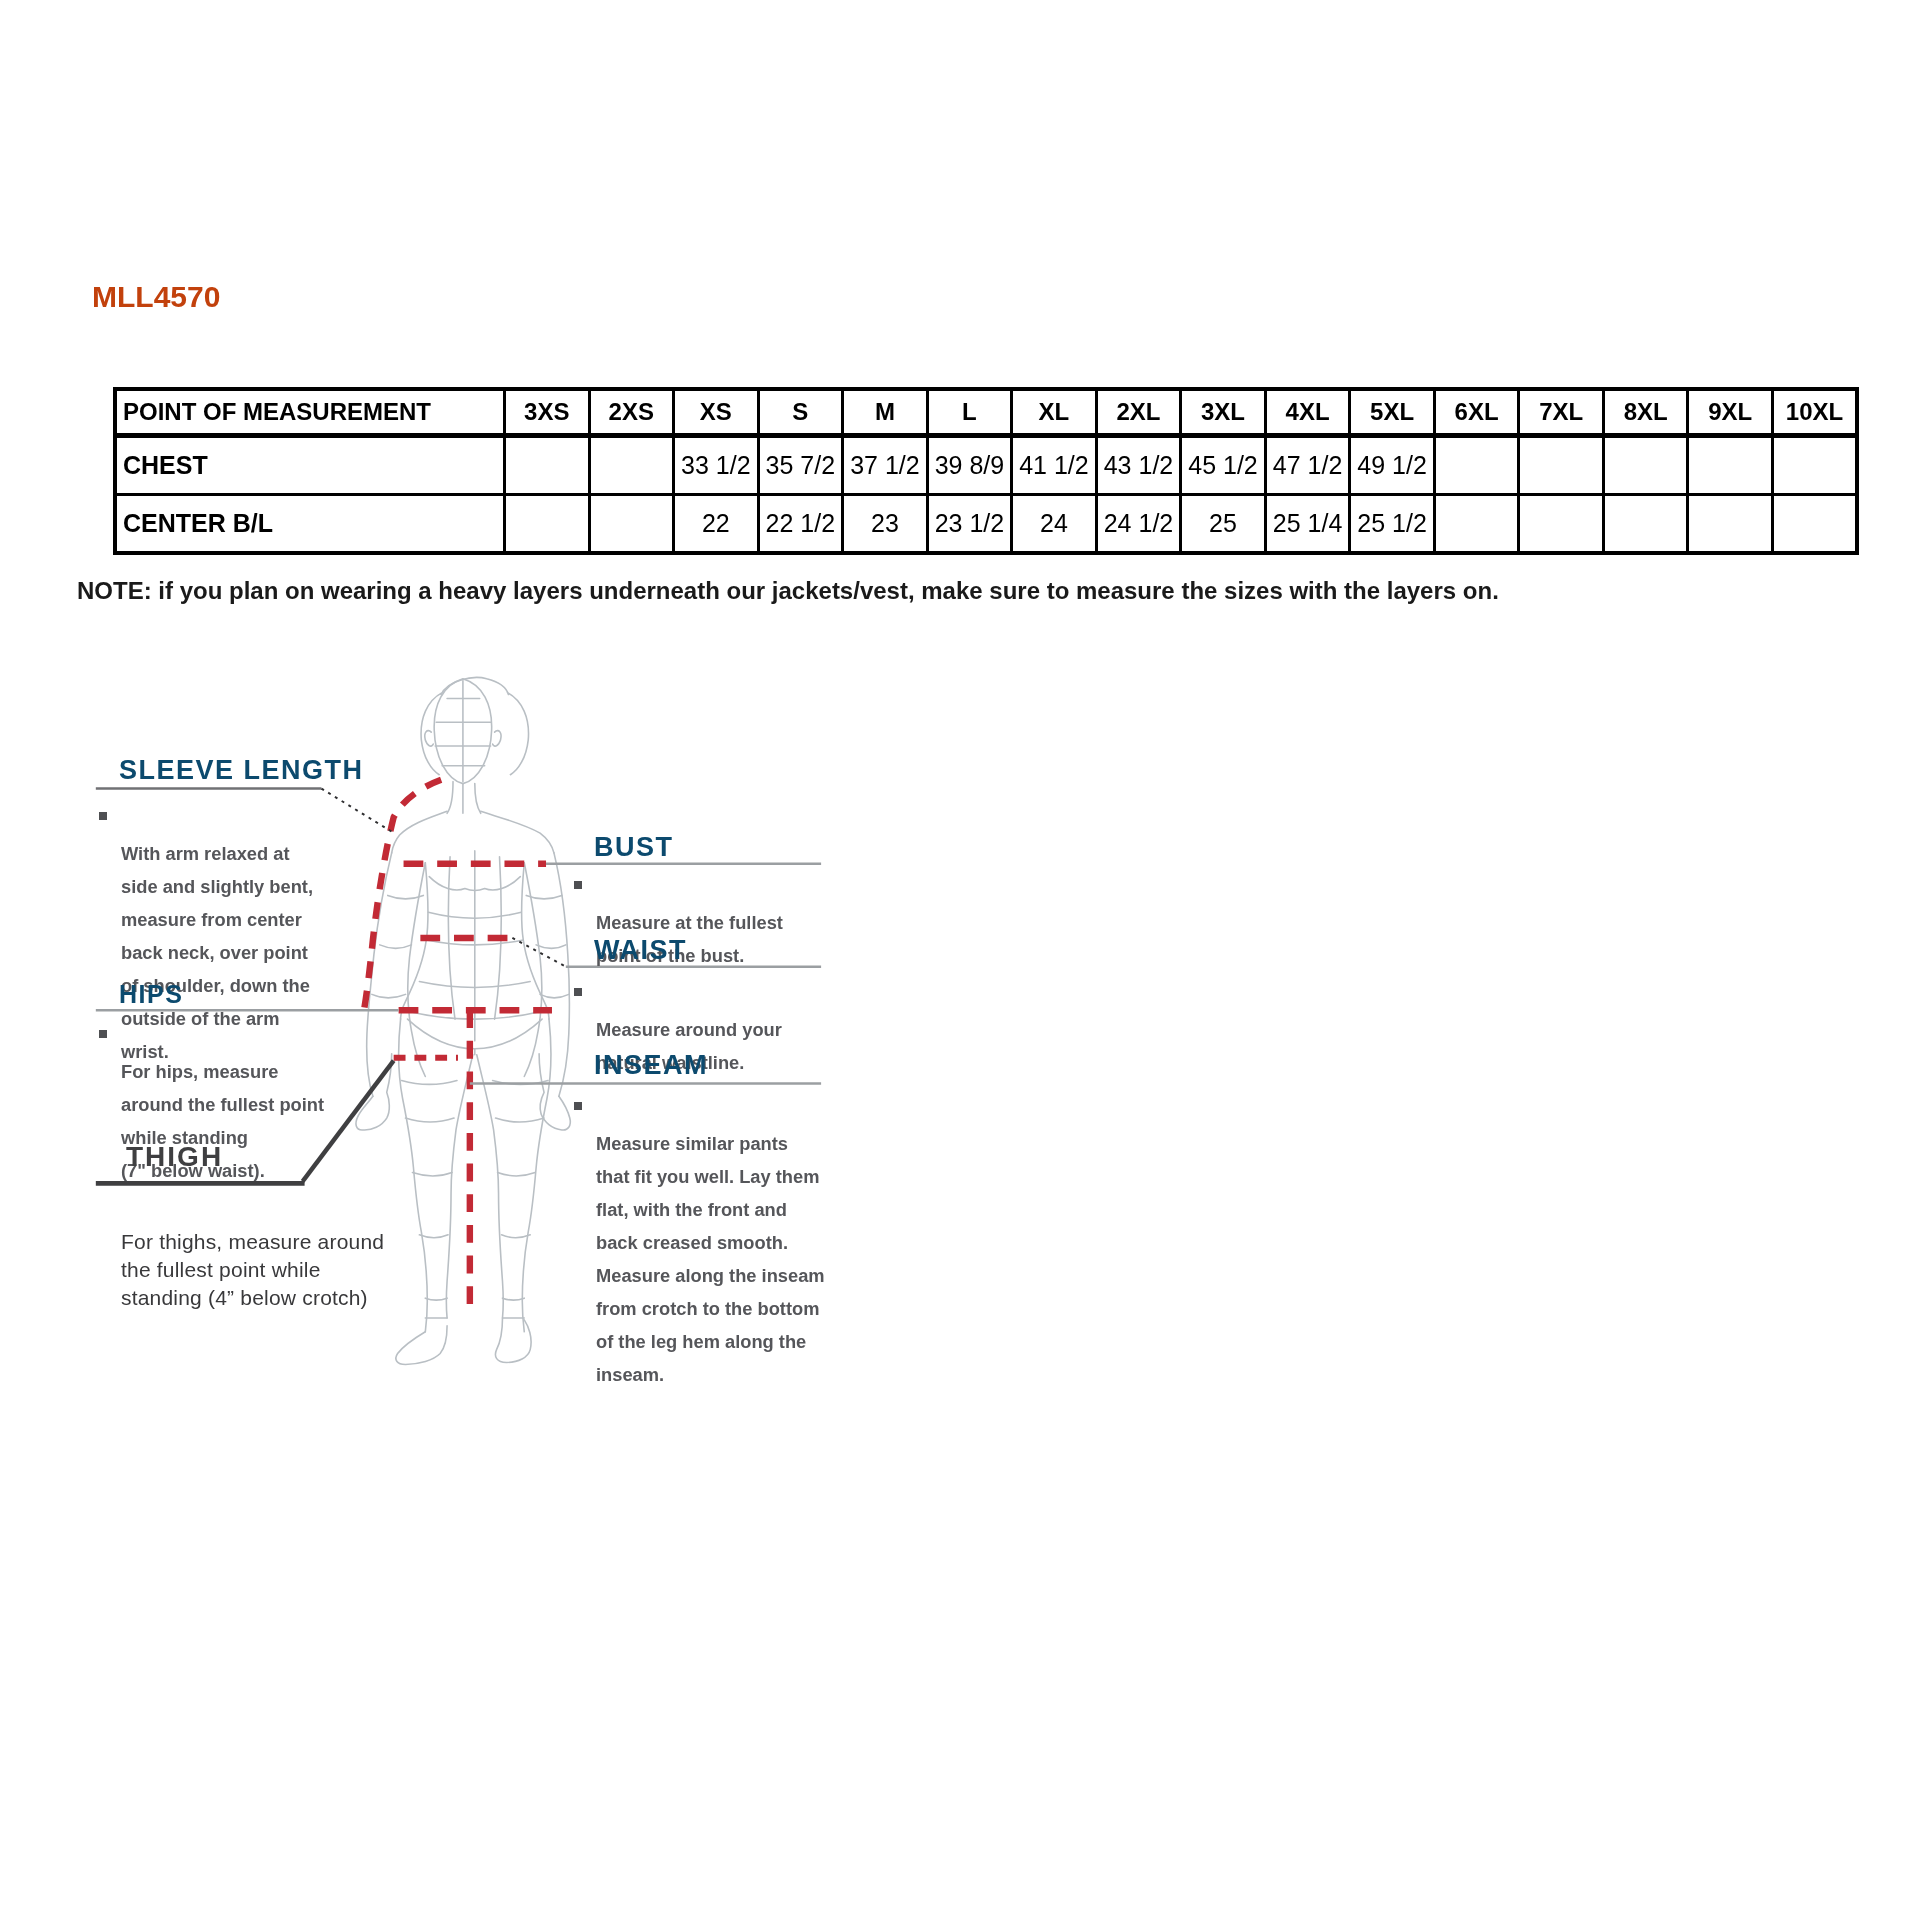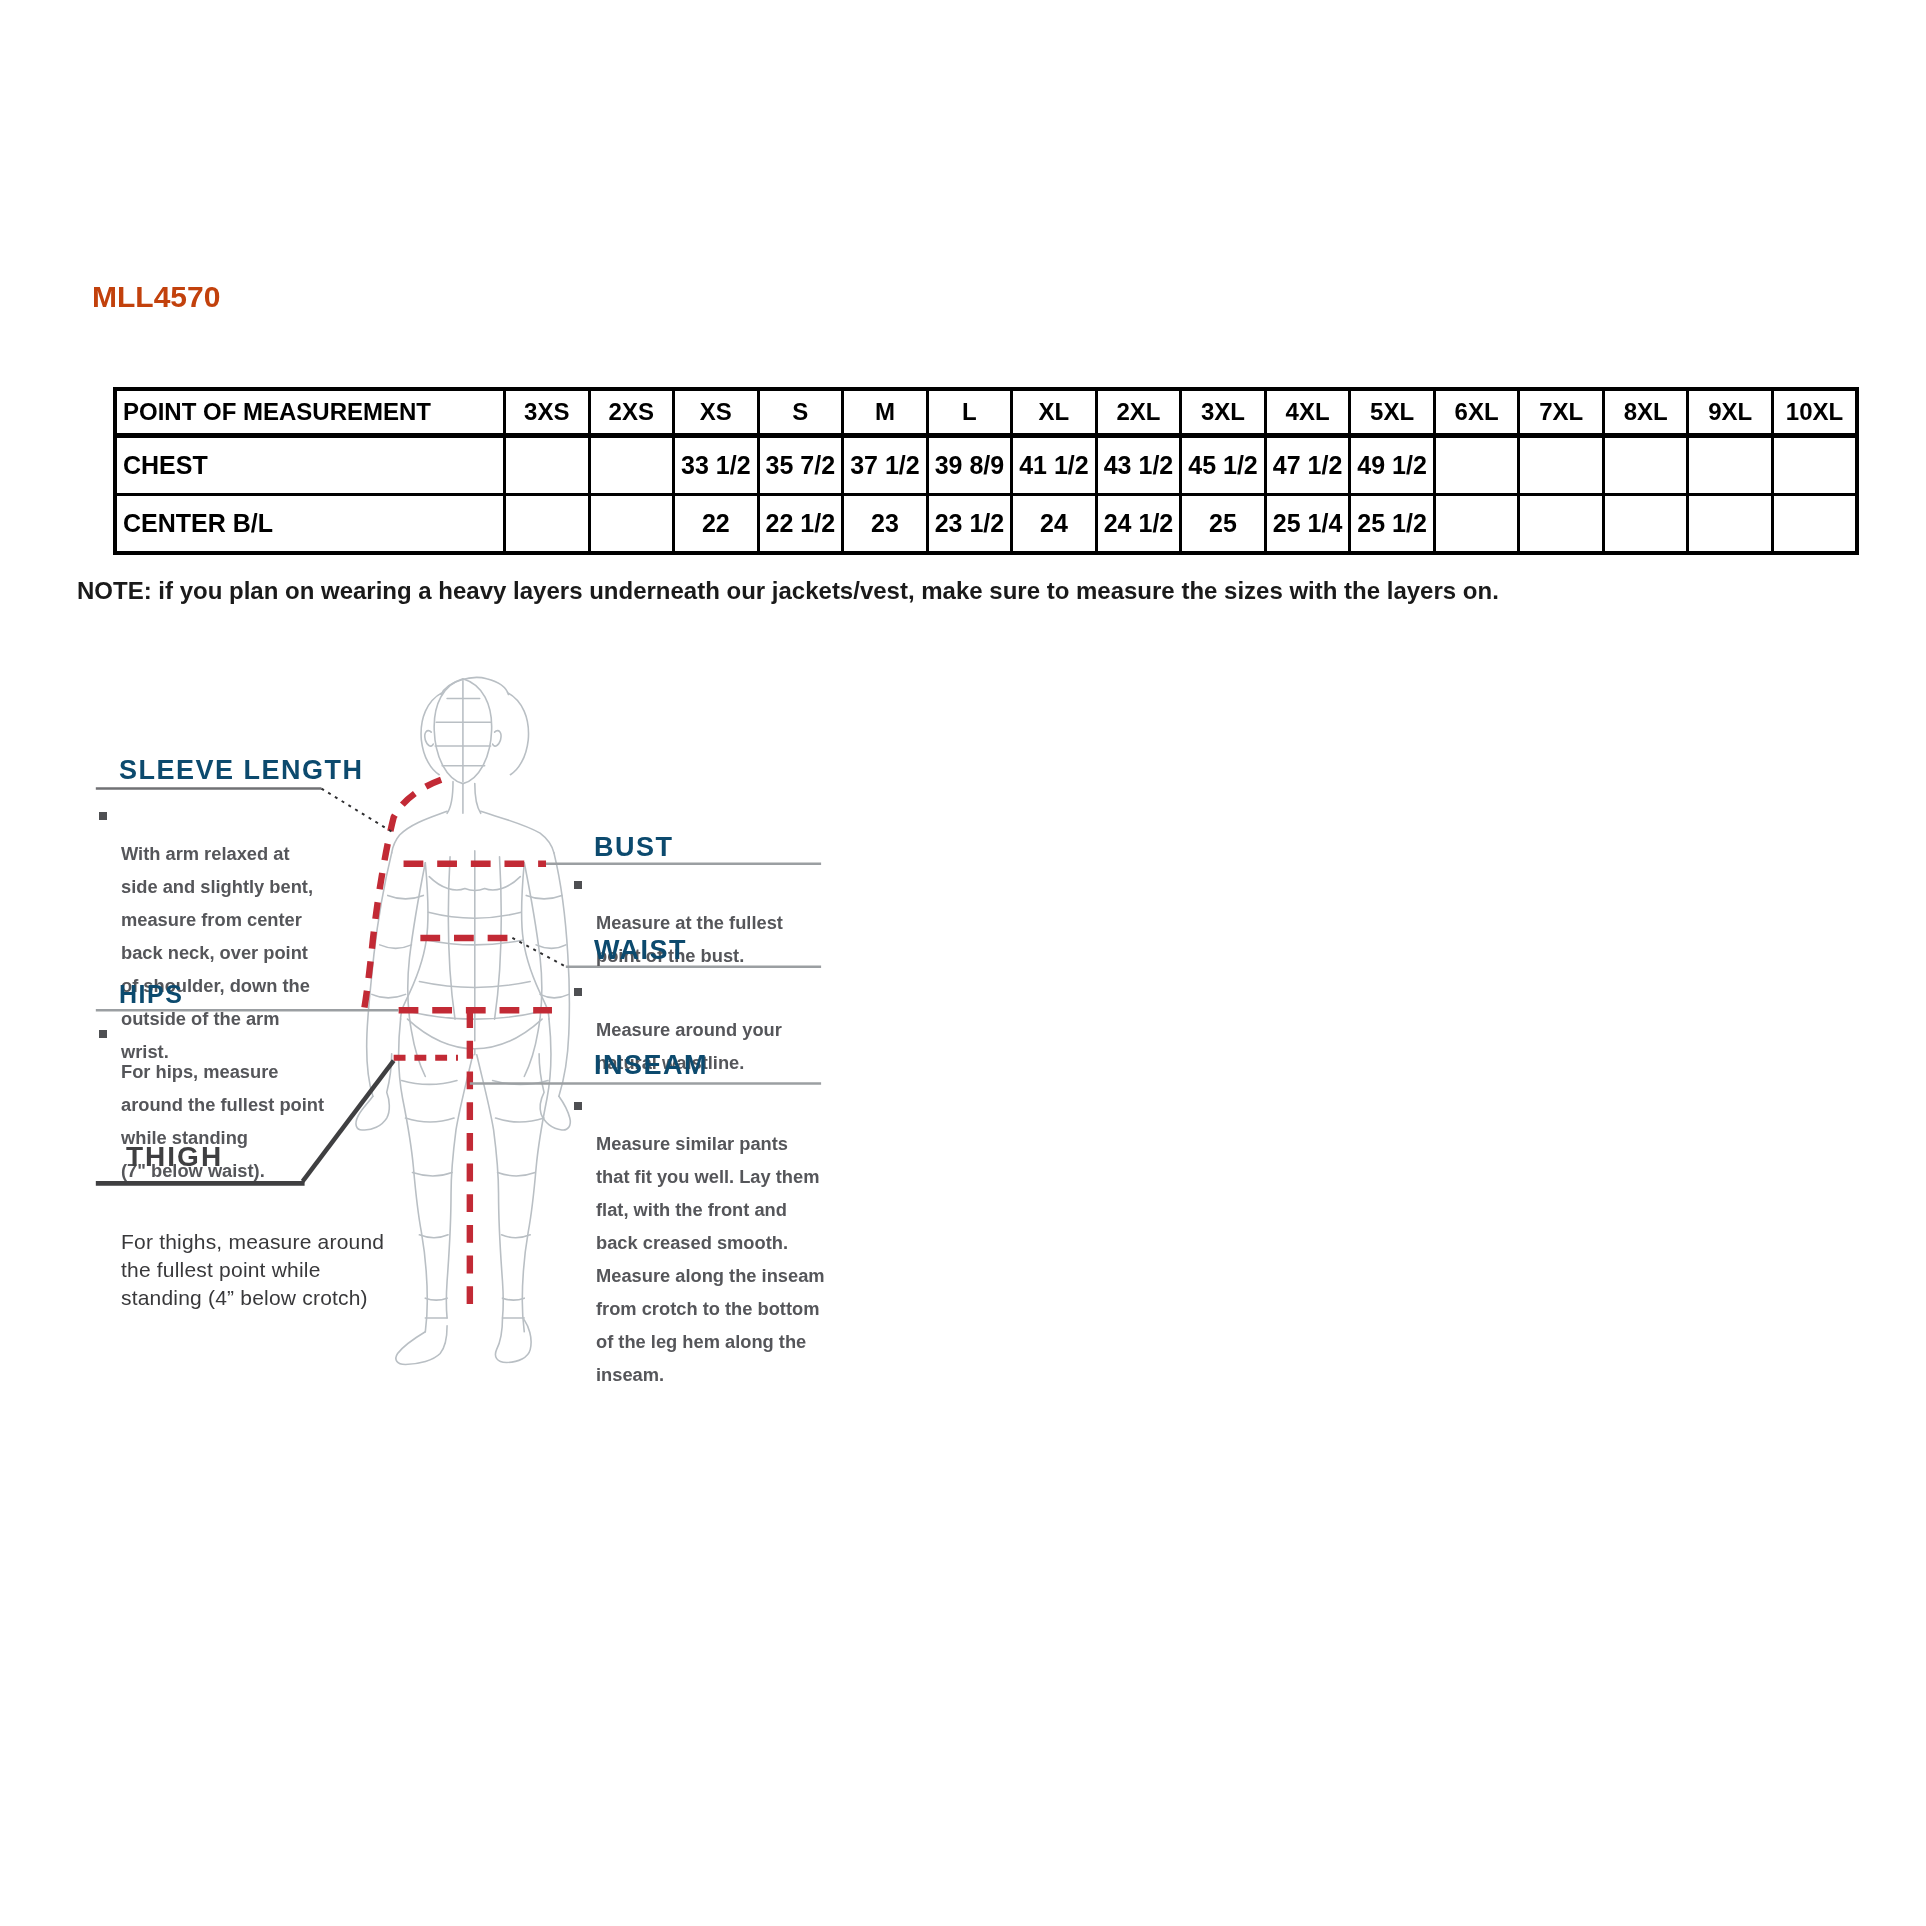--- a/index.html
+++ b/index.html
@@ -9,21 +9,21 @@
   
   #doc-title{position:absolute;left:92px;top:280px;font-size:30px;font-weight:bold;color:#c2410c;letter-spacing:0px;}
 
   
   #size-table-wrap{position:absolute;left:89px;top:387px;width:1746px;padding-left:24px;}
   table.size{border-collapse:collapse;table-layout:fixed;width:100%;background:#fff;border:4px solid #000;}
   table.size th,table.size td{border:3px solid #000;font-size:25px;padding:0 4px;overflow:hidden;white-space:nowrap;}
   table.size thead th{height:42px;font-weight:bold;text-align:center;font-size:24px;border-bottom:5px solid #000;}
   table.size thead th.rowlabel{text-align:left;padding-left:6px;width:376px;}
   table.size tbody th.rowlabel{text-align:left;padding-left:6px;font-weight:bold;height:55px;}
-  table.size tbody td{text-align:center;height:55px;font-weight:bold;}
+  table.size tbody td{text-align:center;height:55px;font-weight:normal;}
 
   
   #note-line{position:absolute;left:77px;top:577px;font-size:24px;font-weight:bold;color:#1a1a1a;width:1485px;}
 
   
   #diagram-svg{position:absolute;left:59px;top:653px;width:792px;height:752px;}
   .d-head{position:absolute;font-weight:bold;color:#0c4a6e;letter-spacing:1.5px;font-size:27px;white-space:nowrap;z-index:2;}
   .d-par{position:absolute;font-size:18.3px;line-height:33px;font-weight:bold;color:#55565a;
          white-space:pre-line;z-index:2;}
   .d-par .bullet{position:absolute;left:-22px;top:8px;width:8px;height:8px;background:#4e4f52;display:block;}

